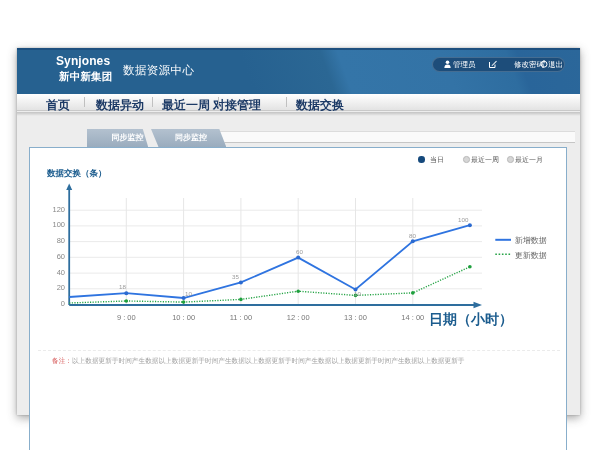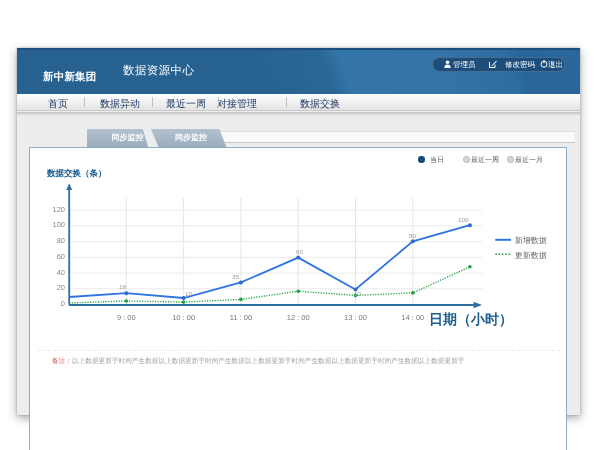--- a/index.html
+++ b/index.html
@@ -6,33 +6,33 @@
   html,body { width:600px; height:450px; background:#fff; overflow:hidden;
     font-family:"Liberation Sans", sans-serif; }
   #app { position:absolute; left:17px; top:48px; width:563px; height:367px;
     background:#ededed; box-shadow:0 3px 9px rgba(60,60,60,.45), 0 0 2px rgba(0,0,0,.25); }
   
   #hdr { position:absolute; left:0; top:0; width:563px; height:46px;
     background:linear-gradient(70deg, #266190 0%, #266190 41%, #2b6794 55%, #3475a8 58%, #3373a6 76%, #2e6da0 87%, #29659a 89%, #2b679a 100%);
     border-top:2px solid #1c4e7d; }
   #logo1 { position:absolute; left:39px; top:4px; width:80px; color:#fff;
     font-size:12px; font-weight:bold; letter-spacing:0.1px; }
-  #logo2 { position:absolute; left:26px; top:19.5px; color:#fff; font-size:10.5px;
+  #logo2 { position:absolute; left:42px; top:19.5px; color:#fff; font-size:10.5px;
     font-weight:bold; letter-spacing:0.2px; }
   #title { position:absolute; left:106px; top:13px; color:#fff; font-size:11.5px;
     font-weight:normal; letter-spacing:0.4px; }
   #userbar { position:absolute; left:415px; top:7px; width:133px; height:15px;
     background:#1d4d7a; border:1px solid rgba(255,255,255,.18); border-radius:8px;
     color:#fff; font-size:7.5px;text-align:center; }
   #userbar span { position:absolute; top:1.5px; white-space:nowrap; }
   #userbar svg { position:absolute; }
   
   #nav { position:absolute; left:0; top:46px; width:563px; height:17px;
     background:linear-gradient(#ffffff, #e3e3e3); border-bottom:1px solid #c9c9c9; }
-  #nav .it { position:absolute; top:3px; font-size:10px; font-weight:normal; color:#1c3a66;
+  #nav .it { position:absolute; top:3px; font-size:12px; font-weight:bold; color:#1c3a66;
     transform:translateX(-50%); white-space:nowrap; }
   #nav .sep { position:absolute; top:3px; width:1px; height:10px; background:#c0c0c0; }
   #navshadow { position:absolute; left:0; top:64px; width:563px; height:4px;
     background:linear-gradient(rgba(0,0,0,.18), rgba(0,0,0,0)); }
   
   .tab { position:absolute; color:#fff; font-size:8.5px; font-weight:bold; }
   #tab1 { left:15.7px; top:78.8px; width:82.2px; height:21.2px; z-index:3; filter:drop-shadow(2px 0 0 #f4f4f4);
     background:linear-gradient(#2e6da4, #1c5586);
     clip-path:polygon(0 0, 58.1px 0, 66.5px 100%, 0 100%); }
   #tab2 { left:70px; top:80.9px; width:61.2px; height:18.1px; z-index:2;
@@ -59,33 +59,34 @@
   #note { position:absolute; left:22px; top:208px; font-size:6.85px; color:#a2a2a2;
     white-space:nowrap; letter-spacing:0px; transform:scaleX(0.972); transform-origin:left top; }
   #note b { color:#d34a4a; font-weight:normal; }
   .axlbl { color:#1b5c8e; font-weight:bold; position:absolute; }
 </style>
 </head>
 <body>
 <div id="app">
 
   <div id="hdr">
+    <div id="logo1">Synjones</div>
     <div id="logo2">新中新集团</div>
     <div id="title">数据资源中心</div>
     <div id="userbar">
       <svg width="7" height="8" viewBox="0 0 7 8" style="left:11px;top:2px">
         <circle cx="3.5" cy="2.2" r="1.8" fill="#fff"></circle>
         <path d="M0.3 8 Q0.5 4.6 3.5 4.6 Q6.5 4.6 6.7 8 Z" fill="#fff"></path>
       </svg>
       <span style="left:20px">管理员</span>
       <svg width="8" height="8" viewBox="0 0 8 8" style="left:56px;top:2px">
         <path d="M0.5 2 L0.5 7.5 L6 7.5 L6 4.5" stroke="#fff" stroke-width="1" fill="none"></path>
         <path d="M2.5 5.5 L7.2 0.8 L7.8 1.4 L3.2 6 Z" fill="#fff"></path>
       </svg>
-      <span style="left:72px">修改密码</span>
+      <span style="left:81px">修改密码</span>
       <svg width="8" height="8" viewBox="0 0 8 8" style="left:107px;top:2px">
         <circle cx="4" cy="4.2" r="3" stroke="#fff" stroke-width="1" fill="none"></circle>
         <rect x="3.5" y="0" width="1" height="3.4" fill="#fff"></rect>
       </svg>
       <span style="left:115px">退出</span>
     </div>
   </div>
 
   <div id="nav">
     <span class="it" style="left:41px">首页</span>

